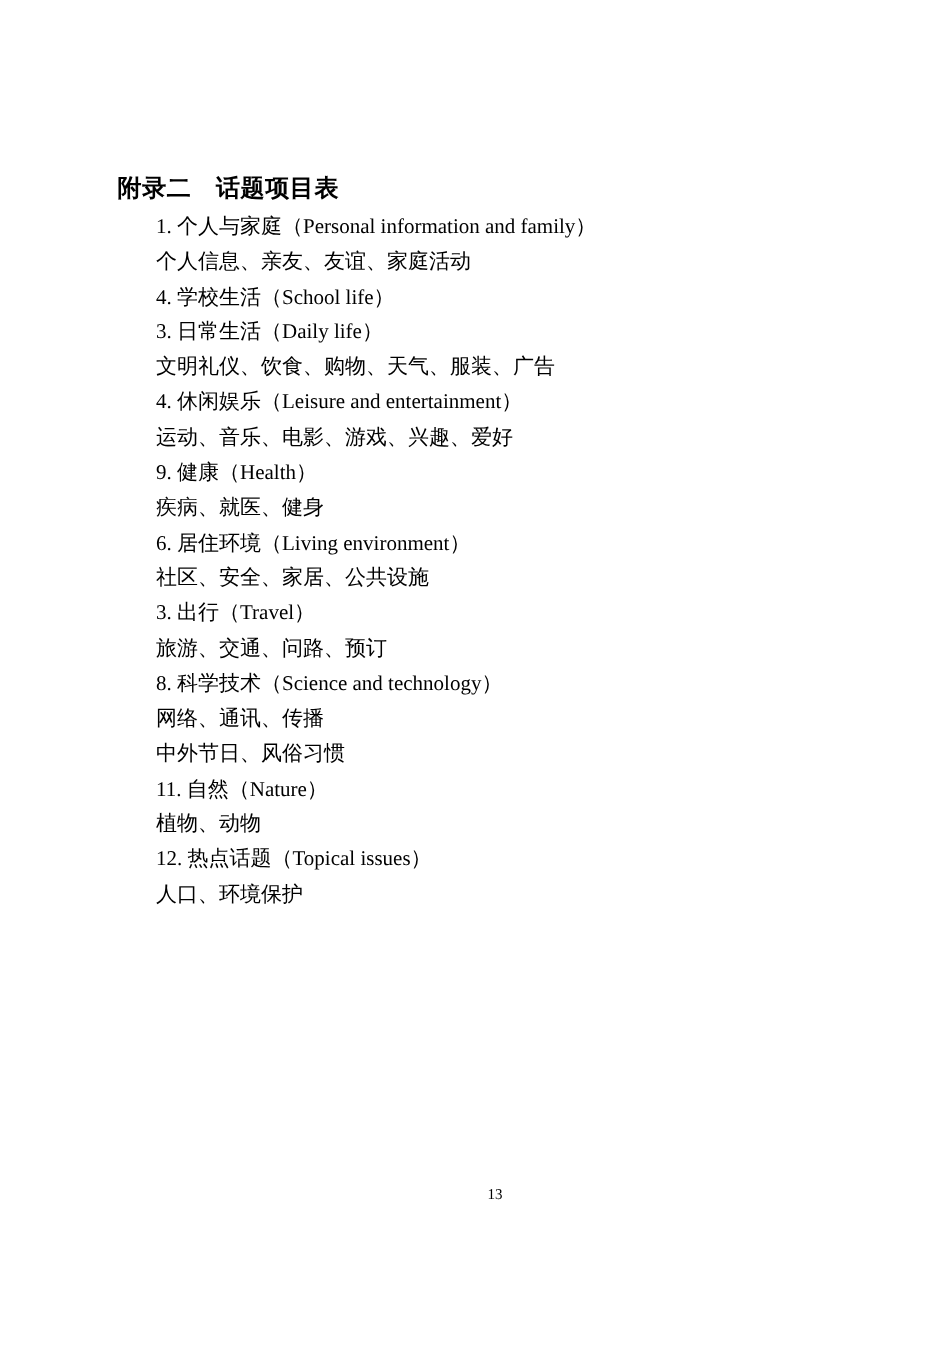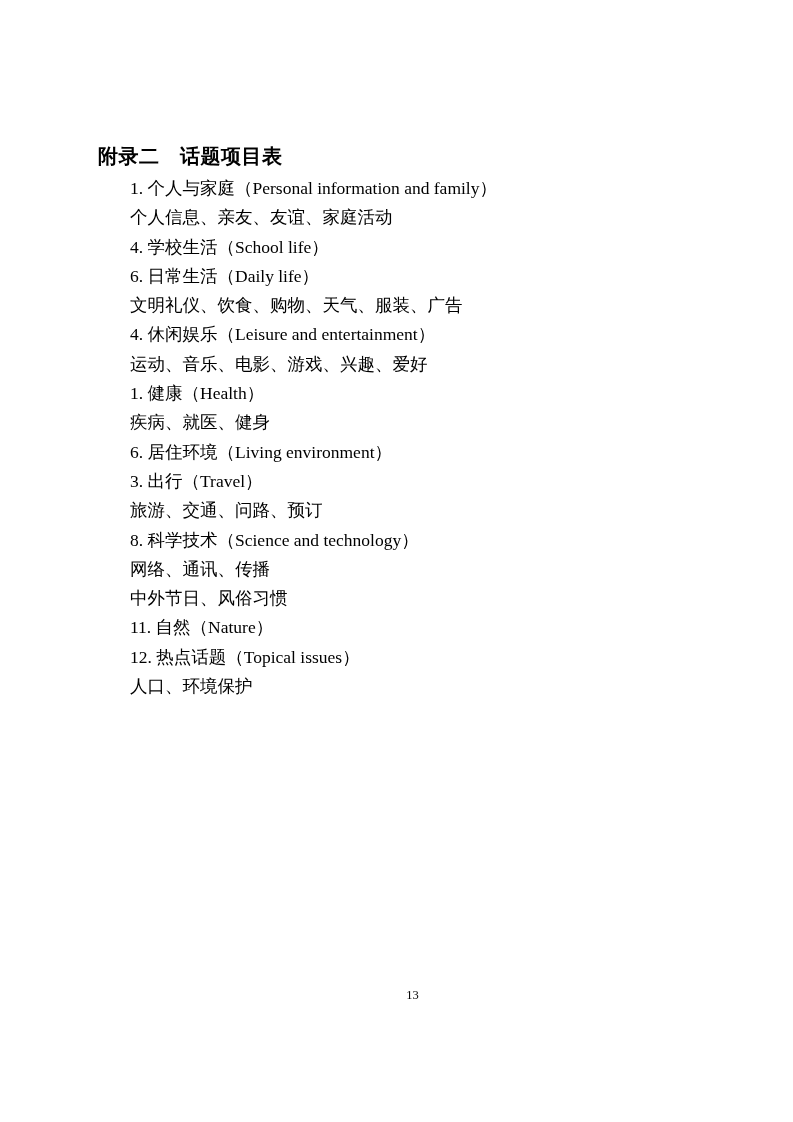--- a/index.html
+++ b/index.html
@@ -59,55 +59,57 @@
     <div>
       <p class="topic-line">1. 个人与家庭（Personal information and family）</p>
       <p class="topic-line">个人信息、亲友、友谊、家庭活动</p>
     </div>
 
     <div>
       <p class="topic-line">4. 学校生活（School life）</p>
     </div>
 
     <div>
-      <p class="topic-line">6. 日常生活（Daily life）</p>
+      <p class="topic-line">3. 日常生活（Daily life）</p>
       <p class="topic-line">文明礼仪、饮食、购物、天气、服装、广告</p>
     </div>
 
     <div>
       <p class="topic-line">4. 休闲娱乐（Leisure and entertainment）</p>
       <p class="topic-line">运动、音乐、电影、游戏、兴趣、爱好</p>
     </div>
 
     <div>
-      <p class="topic-line">1. 健康（Health）</p>
+      <p class="topic-line">9. 健康（Health）</p>
       <p class="topic-line">疾病、就医、健身</p>
     </div>
 
     <div>
       <p class="topic-line">6. 居住环境（Living environment）</p>
+      <p class="topic-line">社区、安全、家居、公共设施</p>
     </div>
 
     <div>
       <p class="topic-line">3. 出行（Travel）</p>
       <p class="topic-line">旅游、交通、问路、预订</p>
     </div>
 
     <div>
       <p class="topic-line">8. 科学技术（Science and technology）</p>
       <p class="topic-line">网络、通讯、传播</p>
     </div>
 
 
     <div>
       <p class="topic-line">中外节日、风俗习惯</p>
     </div>
 
     <div>
       <p class="topic-line">11. 自然（Nature）</p>
+      <p class="topic-line">植物、动物</p>
     </div>
 
     <div>
       <p class="topic-line">12. 热点话题（Topical issues）</p>
       <p class="topic-line">人口、环境保护</p>
     </div>
 
   </div>
 
   <div class="page-number">13</div>

